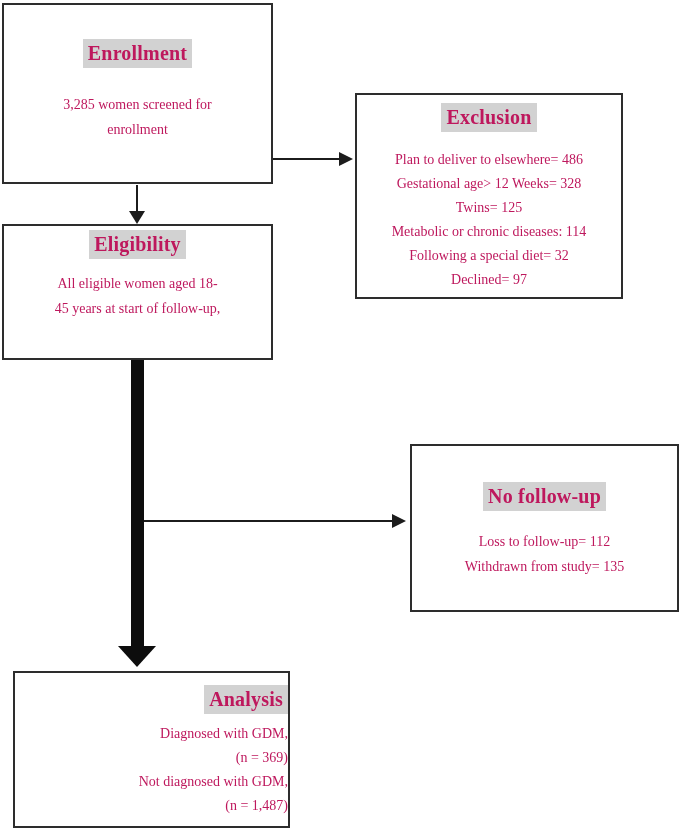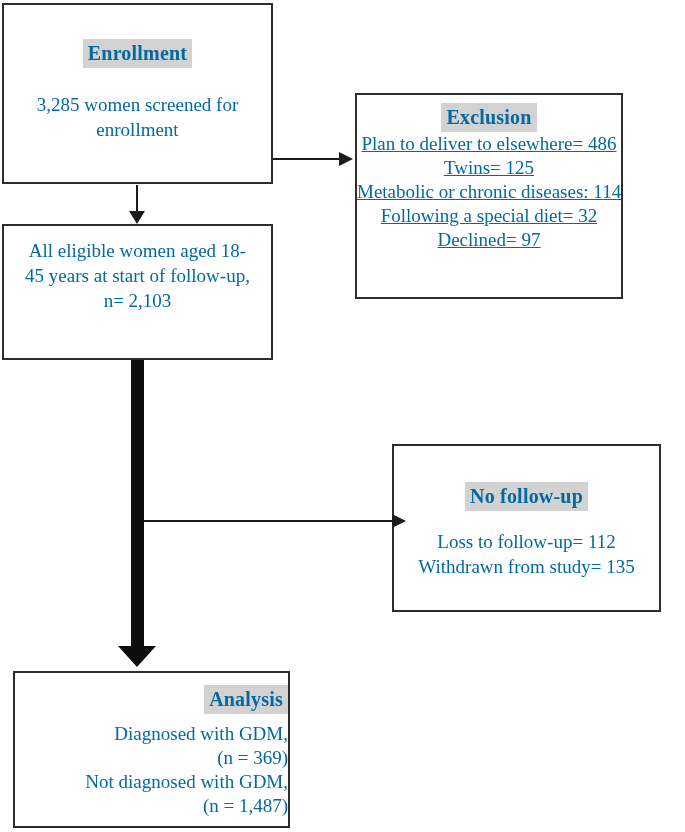--- a/index.html
+++ b/index.html
@@ -3,54 +3,54 @@
 <meta charset="utf-8">
 <style>
   * { margin: 0; padding: 0; box-sizing: border-box; }
   html, body { background: #ffffff; }
   .canvas {
     position: relative;
     width: 685px;
     height: 832px;
     background: #ffffff;
     font-family: "Liberation Serif", "DejaVu Serif", serif;
-    color: #0369a1;
+    color: #be185d;
     overflow: hidden;
   }
   .box {
     position: absolute;
     background: #ffffff;
     border: 2px solid #2d2d2d;
     text-align: center;
   }
   .title-row { line-height: 27px; }
   .hl {
     display: inline-block;
     background: #d2d2d2;
     font-weight: bold;
     font-size: 20px;
     padding: 1px 5px;
     letter-spacing: 0.2px;
   }
-  .body { font-size: 19px; }
+  .body { font-size: 14px; }
   .line { white-space: nowrap; }
 
   #enrollment-box  { left: 2px;   top: 3px;   width: 271px; height: 181px; }
   #enrollment-box  .title-row { margin-top: 34px; }
   #enrollment-box  .body { margin-top: 24px; line-height: 25px; }
 
   #exclusion-box   { left: 355px; top: 93px;  width: 268px; height: 206px; }
   #exclusion-box   .title-row { margin-top: 8px; }
-  #exclusion-box   .body { line-height: 24px; text-decoration: underline; }
+  #exclusion-box   .body { margin-top: 16px; line-height: 24px; }
 
   #eligibility-box { left: 2px;   top: 224px; width: 271px; height: 136px; }
   #eligibility-box .title-row { margin-top: 4px; }
   #eligibility-box .body { margin-top: 12px; line-height: 25px; }
 
-  #no-followup-box { left: 392px; top: 444px; width: 269px; height: 168px; }
+  #no-followup-box { left: 410px; top: 444px; width: 269px; height: 168px; }
   #no-followup-box .title-row { margin-top: 36px; }
   #no-followup-box .body { margin-top: 18px; line-height: 25px; }
 
   #analysis-box    { left: 13px;  top: 671px; width: 277px; height: 157px; text-align: right; }
   #analysis-box    .title-row { margin-top: 12px; }
   #analysis-box    .body { margin-top: 8px; line-height: 24px; padding-left: 37px; }
 
   .hline, .vline { position: absolute; background: #1c1c1c; }
   .arrowhead { position: absolute; width: 0; height: 0; }
 
@@ -104,32 +104,35 @@
       <div class="line">enrollment</div>
     </div>
   </div>
 
   <div class="box" id="exclusion-box">
     <div class="title-row">
       <span class="hl">Exclusion</span>
     </div>
     <div class="body">
       <div class="line">Plan to deliver to elsewhere= 486</div>
+      <div class="line">Gestational age&gt; 12 Weeks= 328</div>
       <div class="line">Twins= 125</div>
       <div class="line">Metabolic or chronic diseases: 114</div>
       <div class="line">Following a special diet= 32</div>
       <div class="line">Declined= 97</div>
     </div>
   </div>
 
   <div class="box" id="eligibility-box">
+    <div class="title-row">
+      <span class="hl">Eligibility</span>
+    </div>
     <div class="body">
       <div class="line">All eligible women aged 18-</div>
       <div class="line">45 years at start of follow-up,</div>
-      <div class="line">n= 2,103</div>
     </div>
   </div>
 
   <div class="box" id="no-followup-box">
     <div class="title-row">
       <span class="hl">No follow-up</span>
     </div>
     <div class="body">
       <div class="line">Loss to follow-up= 112</div>
       <div class="line">Withdrawn from study= 135</div>

